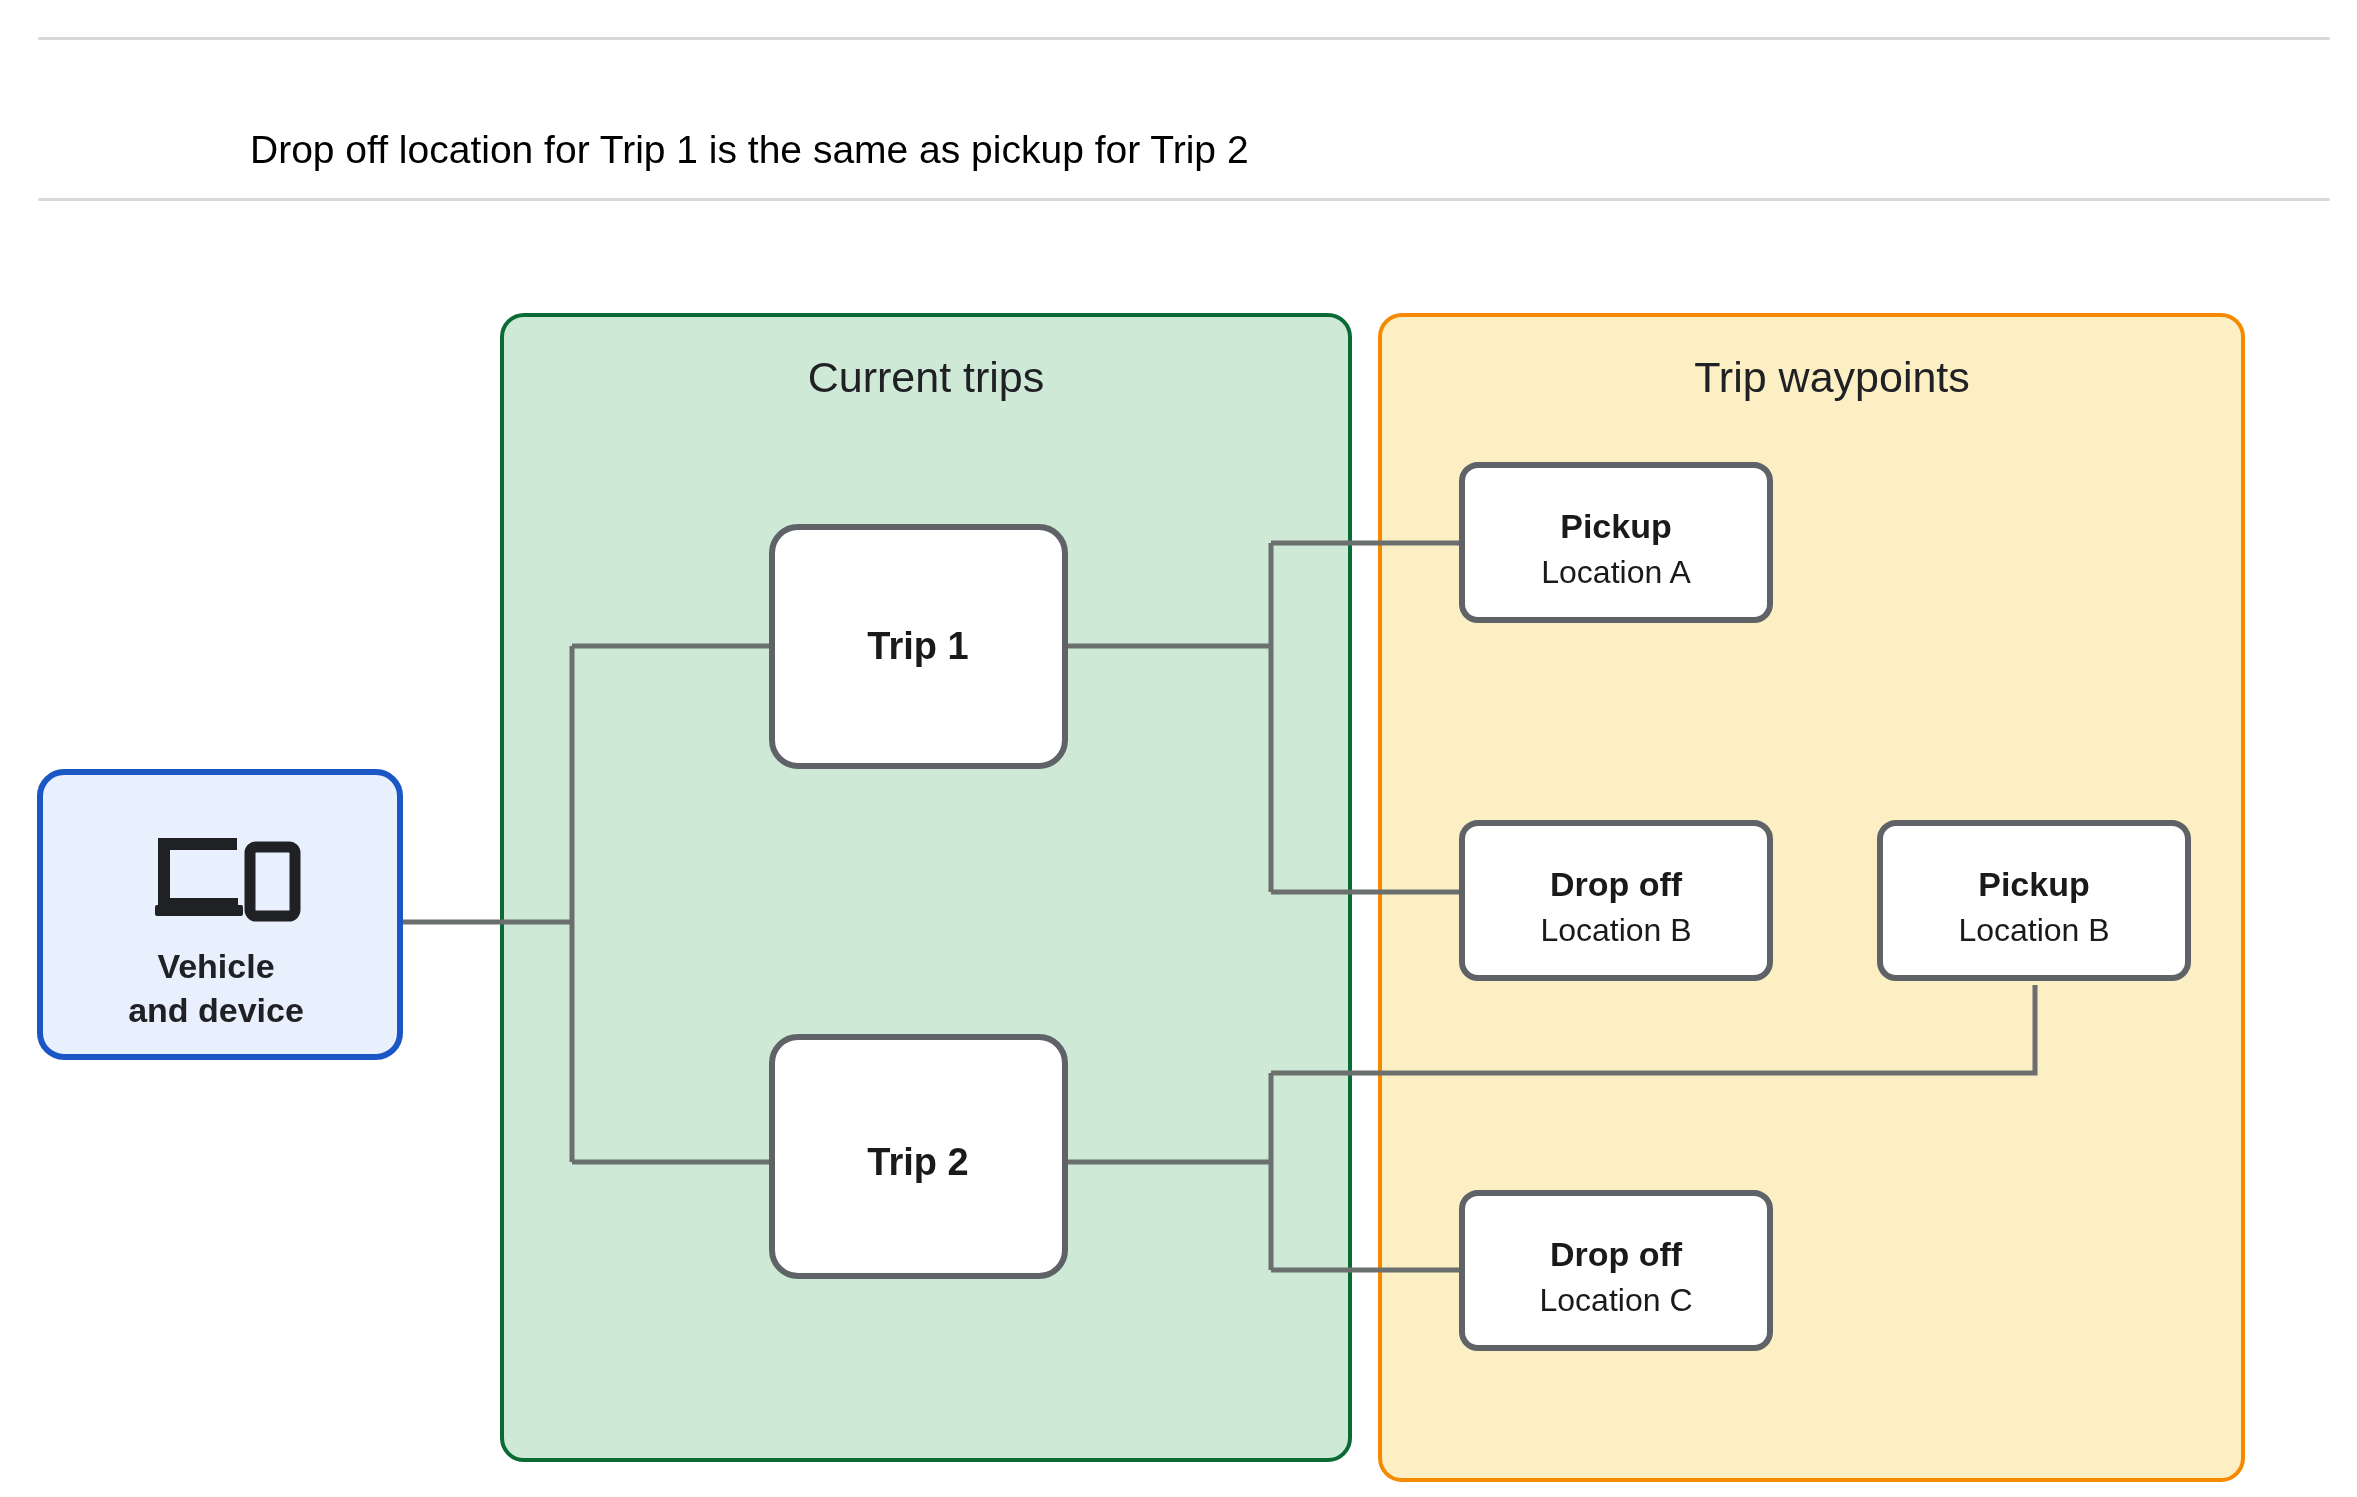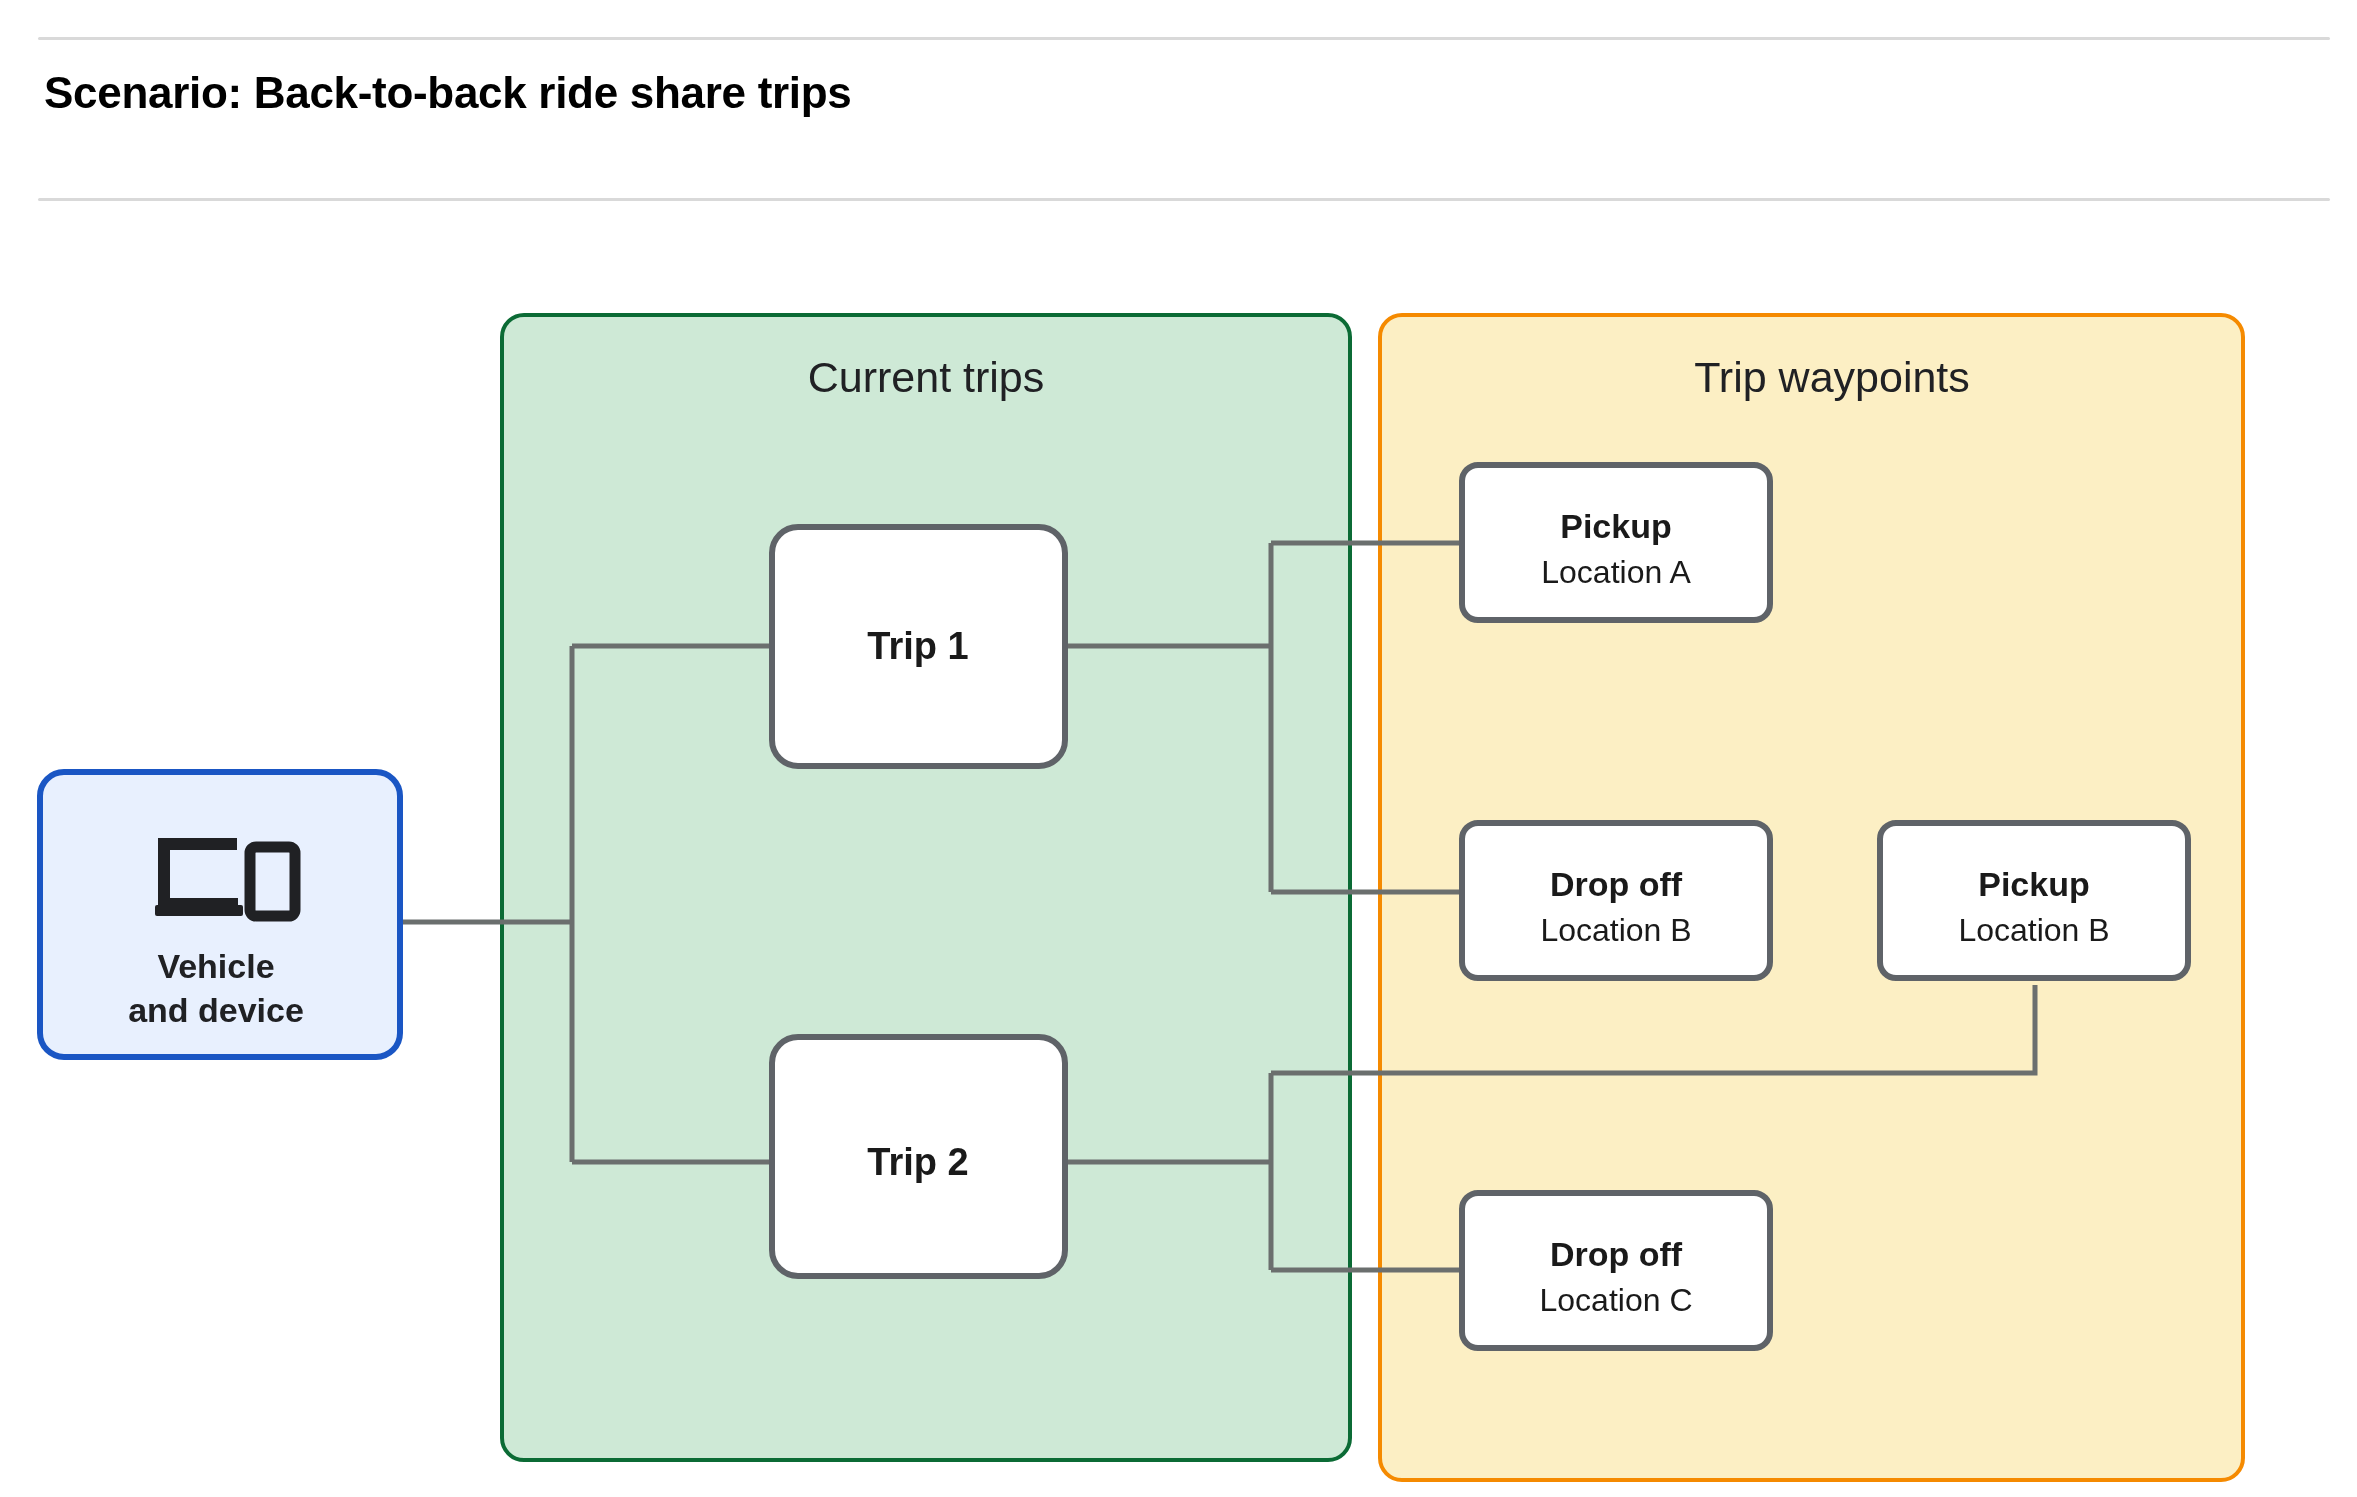--- a/index.html
+++ b/index.html
@@ -103,21 +103,21 @@
     stroke-linecap: butt;
     stroke-linejoin: miter;
   }
 </style>
 </head>
 <body>
 
 <div id="page">
 
   <div class="rule top"></div>
-  <div class="scenario-title">Scenario: Back-to-back ride share trips</div>
+  <div class="scenario-sub">Drop off  location for Trip 1 is the same as pickup for Trip 2</div>
   <div class="rule bottom"></div>
 
   <svg id="diagram" viewBox="0 0 2357 1497">
 
     <g>
       <rect x="502" y="315" width="848" height="1145" rx="22" ry="22" fill="#cee9d6" stroke="#0b6b35" stroke-width="4"></rect>
       <text class="group-label" x="926" y="392">Current trips</text>
     </g>
 
     <g>

